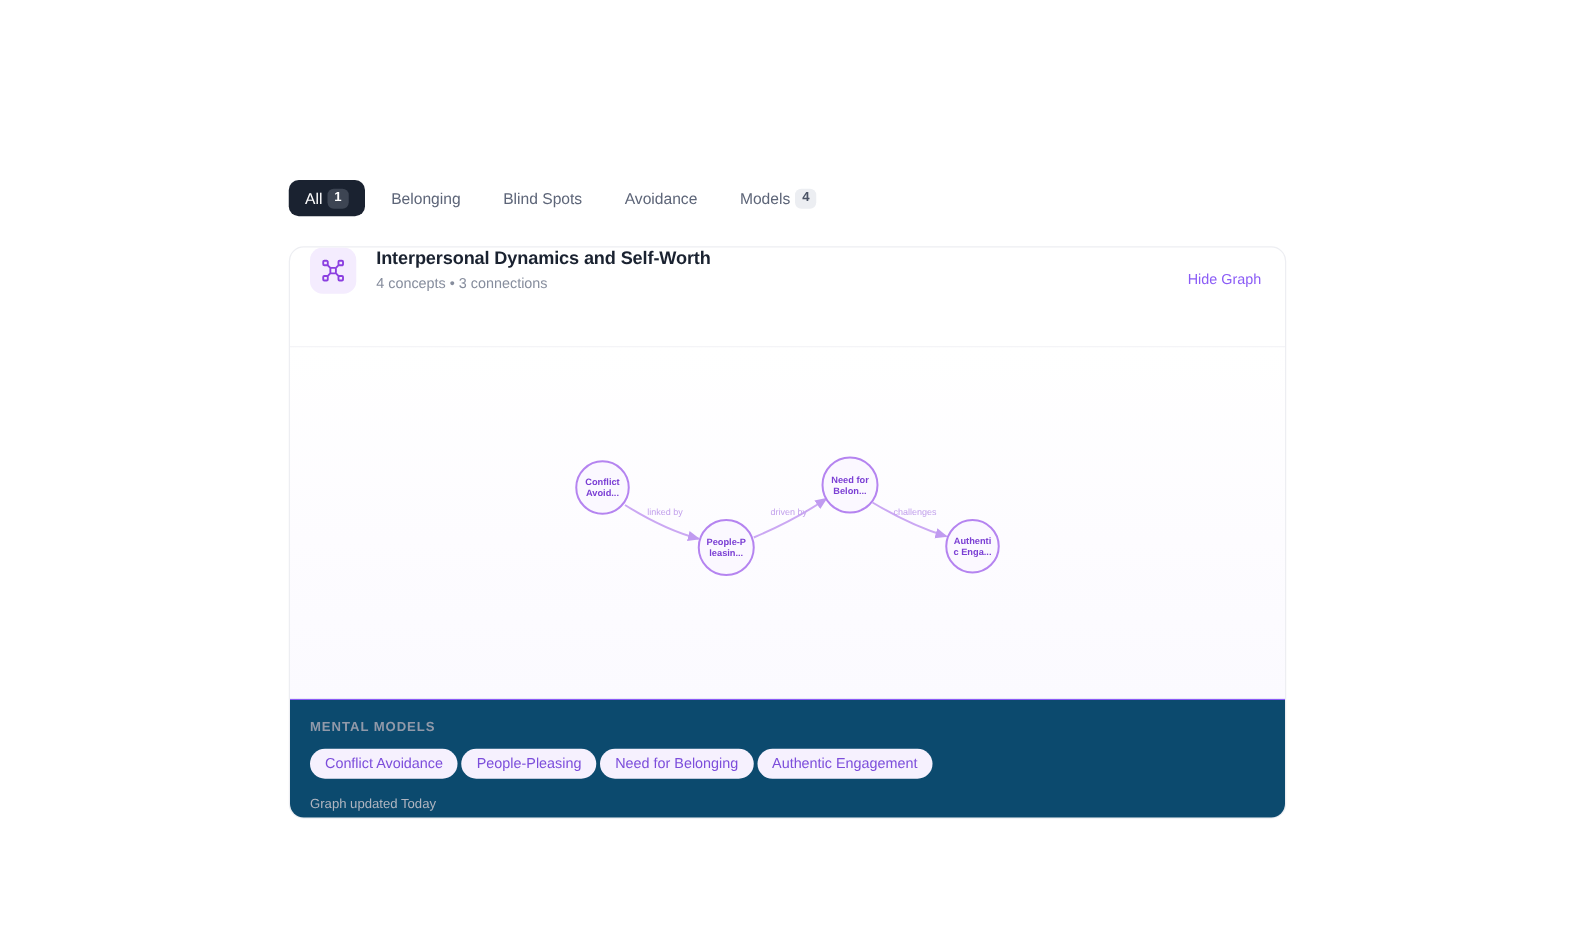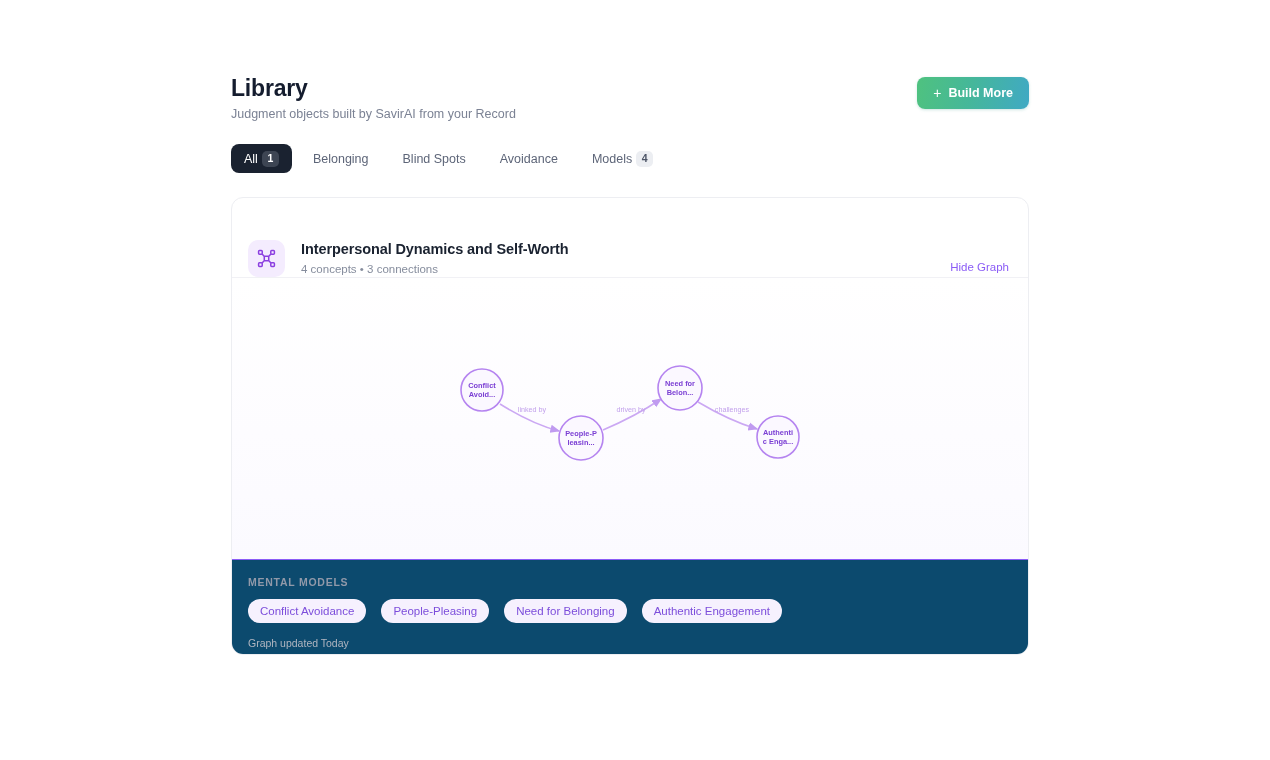--- a/index.html
+++ b/index.html
@@ -131,21 +131,21 @@
     width: 798px;
     height: 458px;
     background: #ffffff;
     border: 1px solid #edeef2;
     border-radius: 12px;
     overflow: hidden;
   }
 
   .card-header {
     display: flex;
-    align-items: flex-end;
+    align-items: flex-start;
     height: 80px;
     padding: 0 17px 0 16px;
     border-bottom: 1px solid #f1f1f5;
   }
 
   .card-icon-box {
     flex: 0 0 auto;
     width: 37px;
     height: 37px;
     border-radius: 10px;
@@ -241,21 +241,21 @@
     font-size: 10.5px;
     font-weight: bold;
     letter-spacing: 0.75px;
     color: #9199a9;
     text-transform: uppercase;
   }
 
   .pill-row {
     display: flex;
     flex-wrap: wrap;
-    gap: 15px;
+    gap: 3px;
     margin-top: 11px;
   }
 
   .pill {
     display: inline-flex;
     align-items: center;
     height: 24px;
     padding: 0 12px;
     border-radius: 12px;
     background: #f6f1fe;
@@ -271,30 +271,20 @@
     margin-top: 14px;
     font-size: 10.5px;
     color: #b0b5c0;
   }
 </style>
 </head>
 <body>
 
 <div class="page">
 
-  <div class="header">
-    <div>
-      <div class="page-title">Library</div>
-      <div class="page-subtitle">Judgment objects built by SavirAI from your Record</div>
-    </div>
-    <button class="build-more-btn">
-      <span class="plus-icon">+</span>
-      <span>Build More</span>
-    </button>
-  </div>
 
   <div class="tabs">
     <button class="tab active">
       <span>All</span>
       <span class="tab-badge">1</span>
     </button>
     <button class="tab">
       <span>Belonging</span>
     </button>
     <button class="tab">

